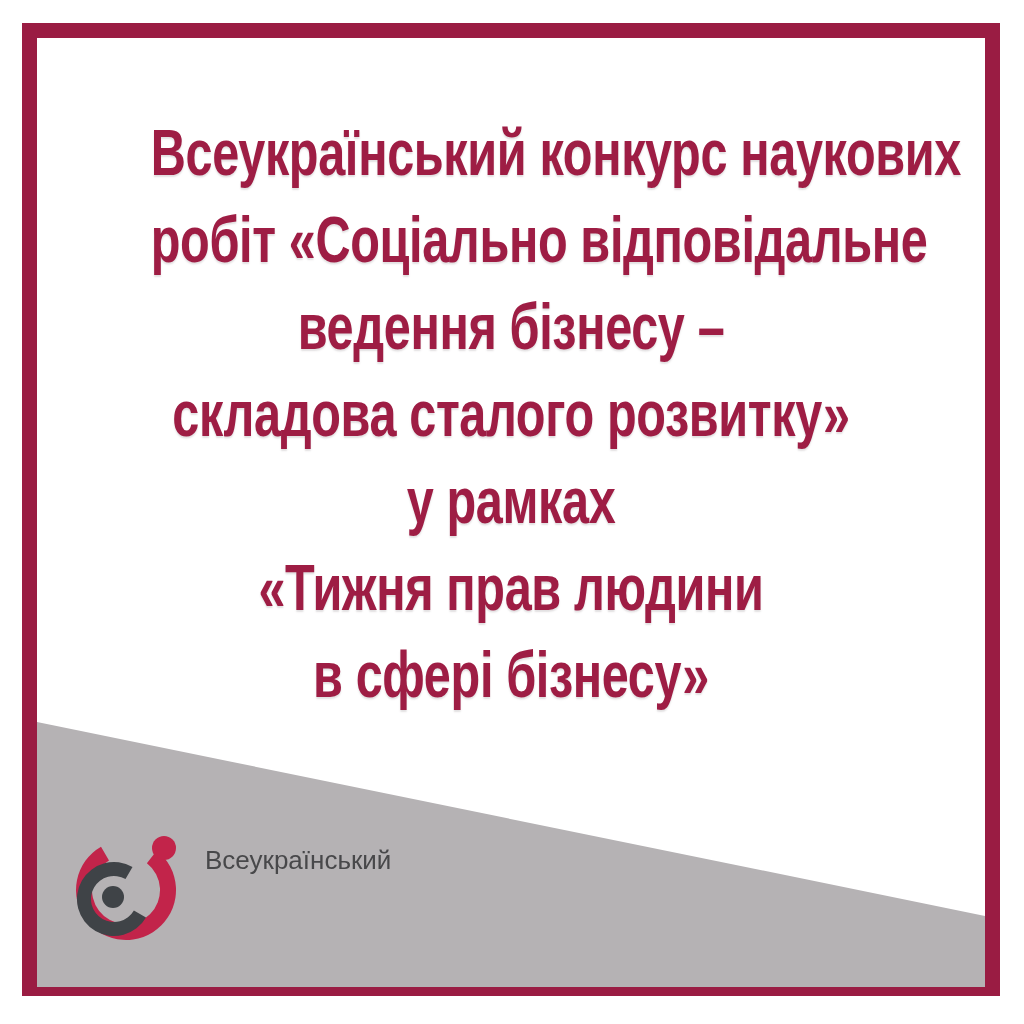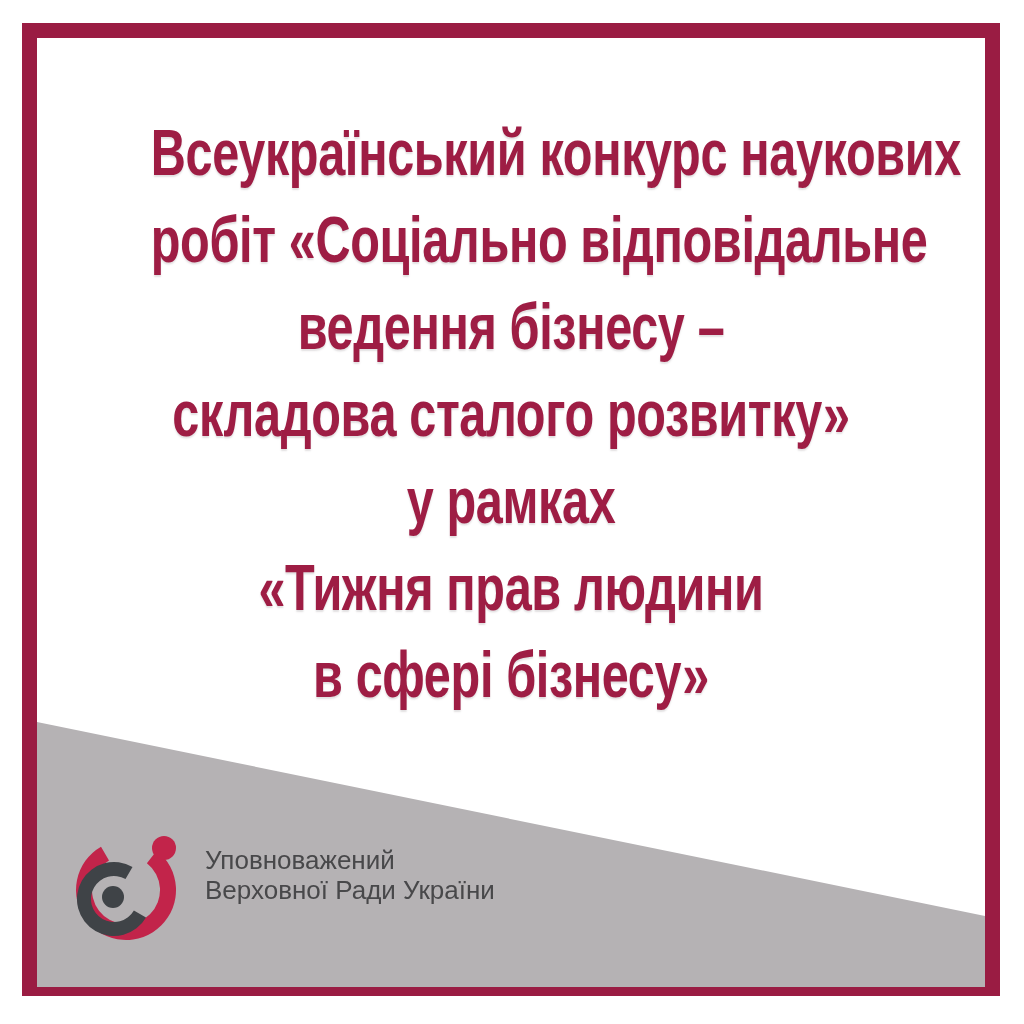--- a/index.html
+++ b/index.html
@@ -90,19 +90,18 @@
     <div class="logo">
       <svg class="logo-mark" viewBox="0 0 120 120" aria-hidden="true">
 
         <path d="M86.8,20.6 A50,50 0 1 1 31,16.7 L39,30.6 A34,34 0 1 0 76.9,33.2 Z" fill="#c2244a"></path>
         <circle cx="94" cy="18" r="12" fill="#c2244a"></circle>
 
         <path d="M62.5,37 A37,37 0 1 0 76,87.5 L63.9,80.5 A23,23 0 1 1 55.5,49.1 Z" fill="#3f4347"></path>
         <circle cx="43" cy="67" r="11" fill="#3f4347"></circle>
       </svg>
       <div class="logo-text">
-        <div>Уповноважений</div>
-        <div>Верховної Ради України</div>
+        <div>Всеукраїнський</div>
       </div>
     </div>
 
   </div>
 </div>
 
 </body></html>

